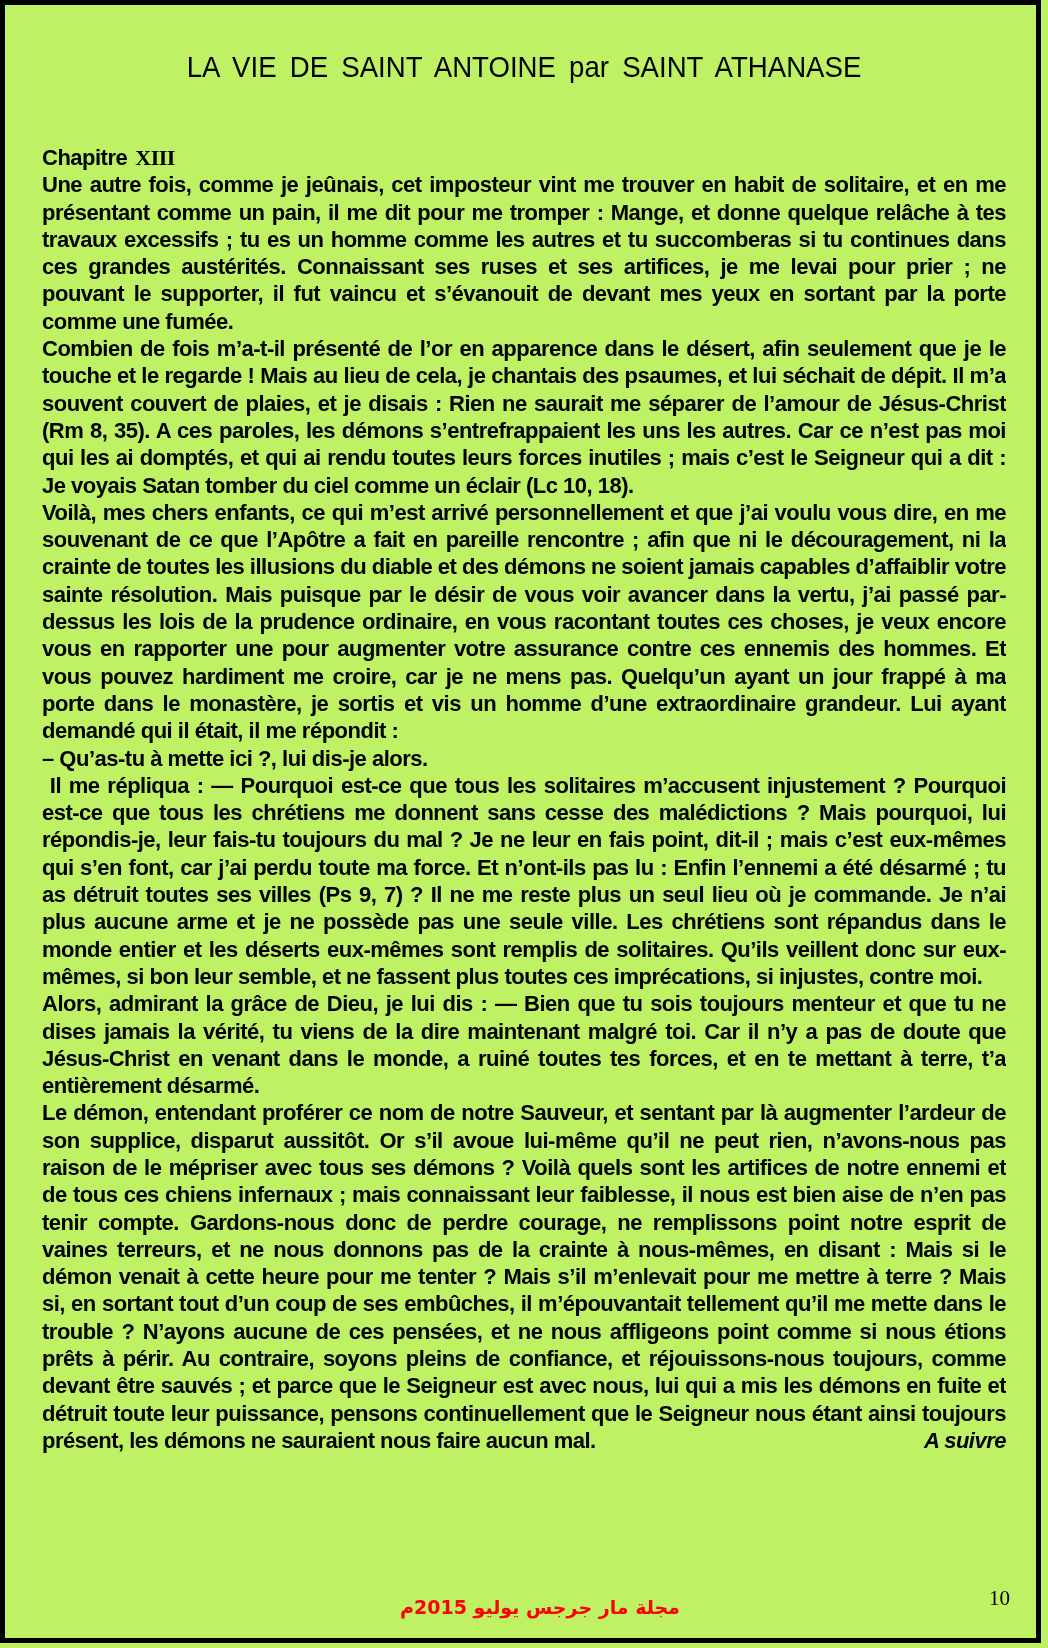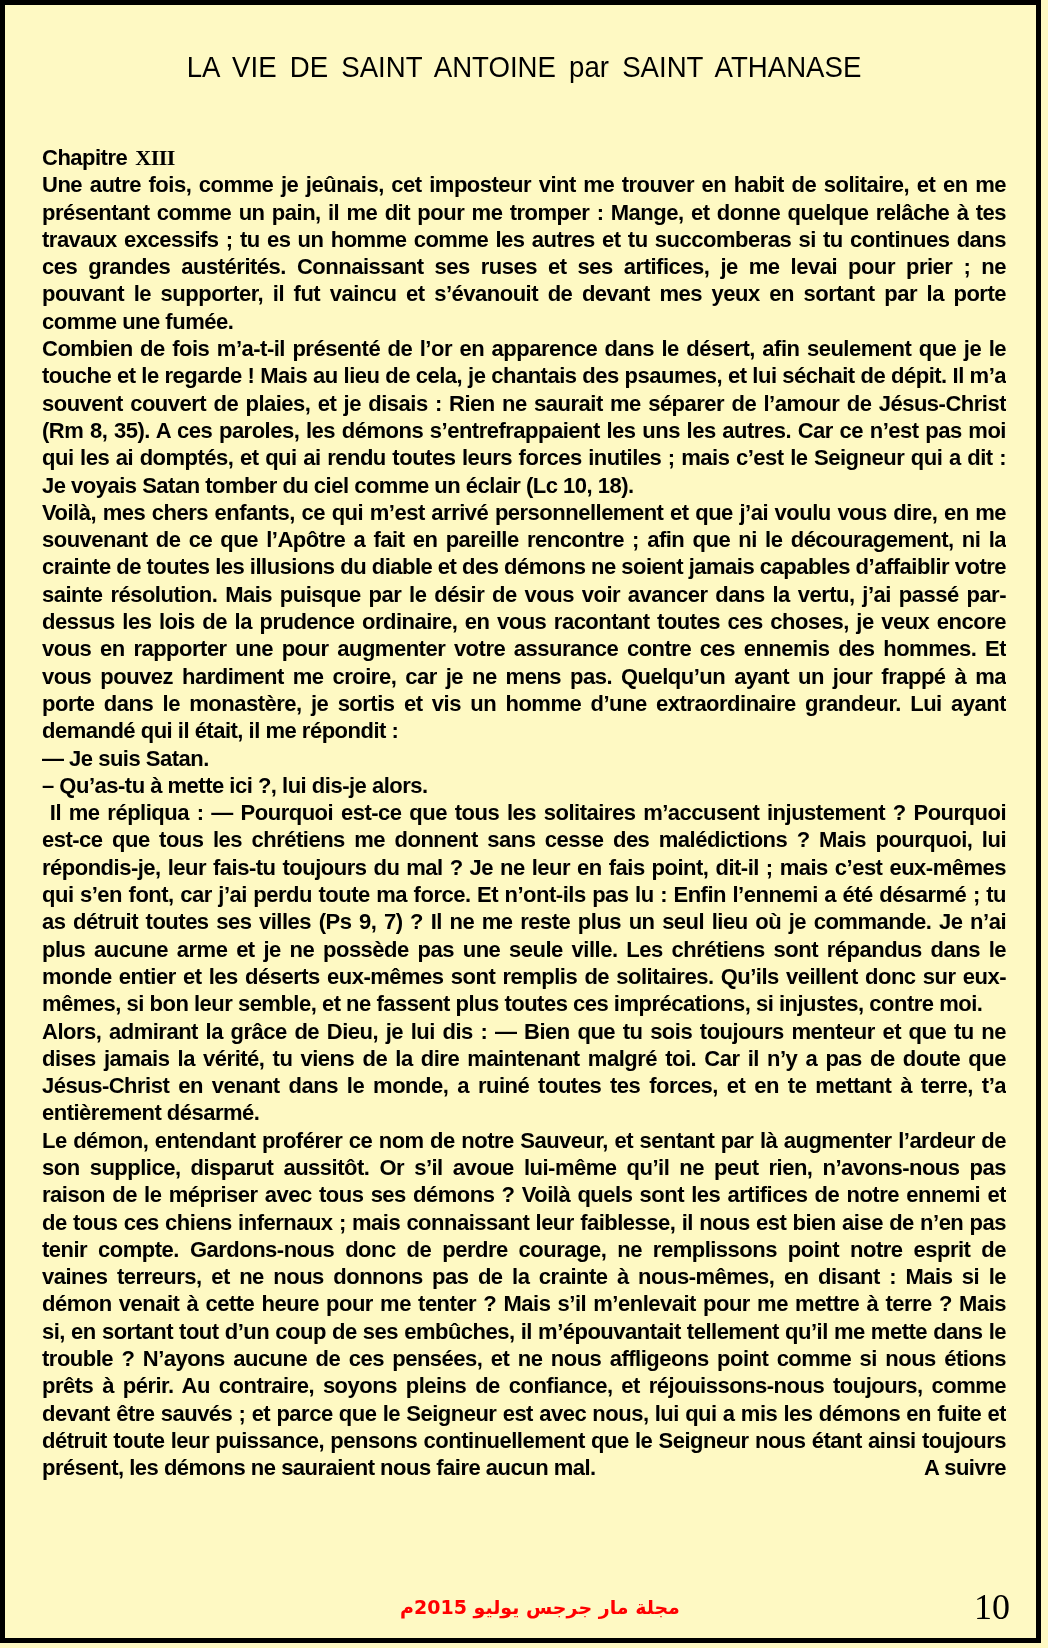--- a/index.html
+++ b/index.html
@@ -1,21 +1,21 @@
 <!DOCTYPE html>
 <html lang="fr"><head>
 <meta charset="utf-8">
 <style>
   html, body { margin: 0; padding: 0; background: #ffffff; }
 
   .page {
     position: relative;
     width: 1048px;
     height: 1648px;
-    background: #fef9c3;
+    background: #bef264;
     overflow: hidden;
     font-family: "Liberation Sans", sans-serif;
     color: #000000;
   }
 
   .frame {
     position: absolute;
     left: 0; top: 0;
     width: 1041px;
     height: 1643px;
@@ -57,56 +57,56 @@
   .body-text p { margin: 0; padding: 0; }
 
   .chapter { text-align: left; }
   .chapter .numeral {
     font-family: "Liberation Serif", serif;
     margin-left: 8px;
   }
 
   .asuivre {
     float: right;
+    font-style: italic;
   }
 
   .footer-journal {
     position: absolute;
     top: 1596px;
     left: 0;
     width: 100%;
     text-align: center;
     font-family: "DejaVu Sans", sans-serif;
     font-size: 19px;
     font-weight: bold;
   }
 
   .footer-pagenum {
     position: absolute;
     top: 1586px;
     right: 38px;
     font-family: "Liberation Serif", serif;
-    font-size: 36px;
+    font-size: 21px;
     font-weight: 400;
   }
 </style>
 </head>
 <body>
 
 <div class="page">
   <div class="frame"></div>
 
   <h1 class="title">LA VIE DE SAINT ANTOINE par SAINT ATHANASE</h1>
 
   <div class="body-text">
     <p class="chapter"><span>Chapitre</span><span class="numeral">XIII</span></p>
     <p>Une autre fois, comme je jeûnais, cet imposteur vint me trouver en habit de solitaire, et en me présentant comme un pain, il me dit pour me tromper : Mange, et donne quelque relâche à tes travaux excessifs ; tu es un homme comme les autres et tu succomberas si tu continues dans ces grandes austérités. Connaissant ses ruses et ses artifices, je me levai pour prier ; ne pouvant le supporter, il fut vaincu et s’évanouit de devant mes yeux en sortant par la porte comme une fumée.</p>
     <p>Combien de fois m’a-t-il présenté de l’or en apparence dans le désert, afin seulement que je le touche et le regarde ! Mais au lieu de cela, je chantais des psaumes, et lui séchait de dépit. Il m’a souvent couvert de plaies, et je disais : Rien ne saurait me séparer de l’amour de Jésus-Christ (Rm 8, 35). A ces paroles, les démons s’entrefrappaient les uns les autres. Car ce n’est pas moi qui les ai domptés, et qui ai rendu toutes leurs forces inutiles ; mais c’est le Seigneur qui a dit : Je voyais Satan tomber du ciel comme un éclair (Lc 10, 18).</p>
     <p>Voilà, mes chers enfants, ce qui m’est arrivé personnellement et que j’ai voulu vous dire, en me souvenant de ce que l’Apôtre a fait en pareille rencontre ; afin que ni le découragement, ni la crainte de toutes les illusions du diable et des démons ne soient jamais capables d’affaiblir votre sainte résolution. Mais puisque par le désir de vous voir avancer dans la vertu, j’ai passé par-dessus les lois de la prudence ordinaire, en vous racontant toutes ces choses, je veux encore vous en rapporter une pour augmenter votre assurance contre ces ennemis des hommes. Et vous pouvez hardiment me croire, car je ne mens pas. Quelqu’un ayant un jour frappé à ma porte dans le monastère, je sortis et vis un homme d’une extraordinaire grandeur. Lui ayant demandé qui il était, il me répondit :</p>
-    <p>— Je suis Satan.</p>
     <p>– Qu’as-tu à mette ici ?, lui dis-je alors.</p>
     <p>&nbsp;Il me répliqua : — Pourquoi est-ce que tous les solitaires m’accusent injustement ? Pourquoi est-ce que tous les chrétiens me donnent sans cesse des malédictions ? Mais pourquoi, lui répondis-je, leur fais-tu toujours du mal ? Je ne leur en fais point, dit-il ; mais c’est eux-mêmes qui s’en font, car j’ai perdu toute ma force. Et n’ont-ils pas lu : Enfin l’ennemi a été désarmé ; tu as détruit toutes ses villes (Ps 9, 7) ? Il ne me reste plus un seul lieu où je commande. Je n’ai plus aucune arme et je ne possède pas une seule ville. Les chrétiens sont répandus dans le monde entier et les déserts eux-mêmes sont remplis de solitaires. Qu’ils veillent donc sur eux-mêmes, si bon leur semble, et ne fassent plus toutes ces imprécations, si injustes, contre moi.</p>
     <p>Alors, admirant la grâce de Dieu, je lui dis : — Bien que tu sois toujours menteur et que tu ne dises jamais la vérité, tu viens de la dire maintenant malgré toi. Car il n’y a pas de doute que Jésus-Christ en venant dans le monde, a ruiné toutes tes forces, et en te mettant à terre, t’a entièrement désarmé.</p>
     <p><span>Le démon, entendant proférer ce nom de notre Sauveur, et sentant par là augmenter l’ardeur de son supplice, disparut aussitôt. Or s’il avoue lui-même qu’il ne peut rien, n’avons-nous pas raison de le mépriser avec tous ses démons ? Voilà quels sont les artifices de notre ennemi et de tous ces chiens infernaux ; mais connaissant leur faiblesse, il nous est bien aise de n’en pas tenir compte. Gardons-nous donc de perdre courage, ne remplissons point notre esprit de vaines terreurs, et ne nous donnons pas de la crainte à nous-mêmes, en disant : Mais si le démon venait à cette heure pour me tenter ? Mais s’il m’enlevait pour me mettre à terre ? Mais si, en sortant tout d’un coup de ses embûches, il m’épouvantait tellement qu’il me mette dans le trouble ? N’ayons aucune de ces pensées, et ne nous affligeons point comme si nous étions prêts à périr. Au contraire, soyons pleins de confiance, et réjouissons-nous toujours, comme devant être sauvés ; et parce que le Seigneur est avec nous, lui qui a mis les démons en fuite et détruit toute leur puissance, pensons continuellement que le Seigneur nous étant ainsi toujours présent, les démons ne sauraient nous faire aucun mal.</span><span class="asuivre">A suivre</span></p>
   </div>
 
   <div class="footer-journal" dir="rtl" style="color: rgb(255, 0, 0); padding-left: 16px;">مجلة مار جرجس يوليو 2015م</div>
   <div class="footer-pagenum">10</div>
 </div>
 

